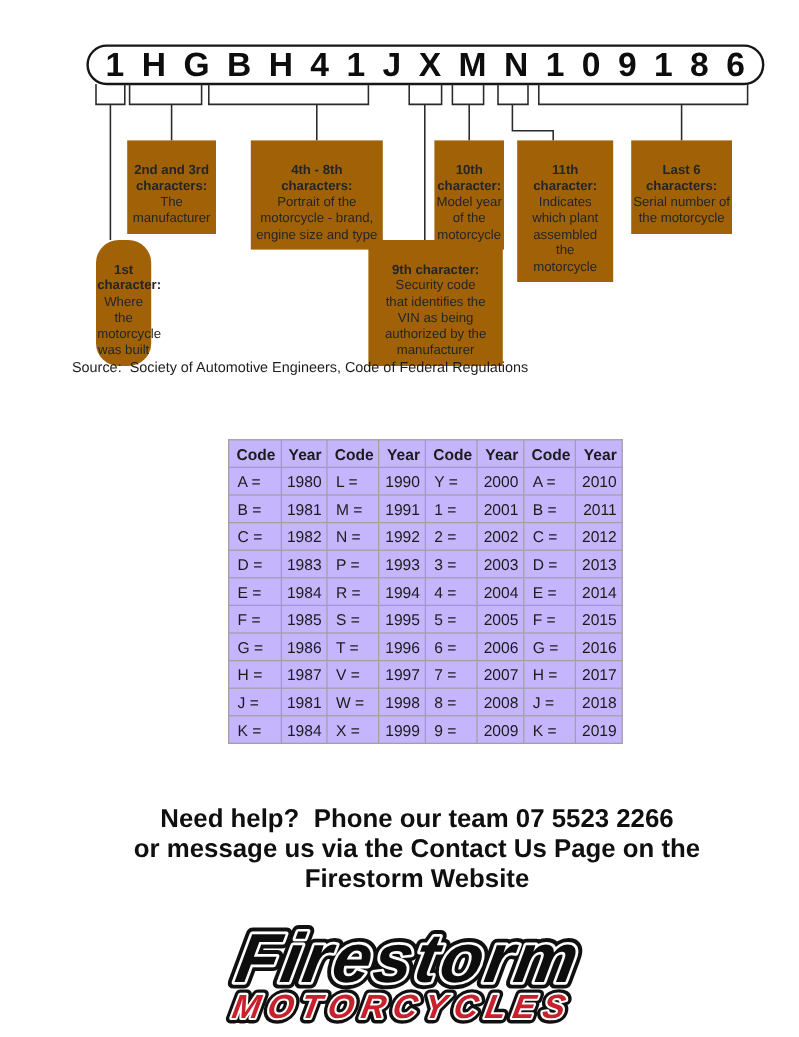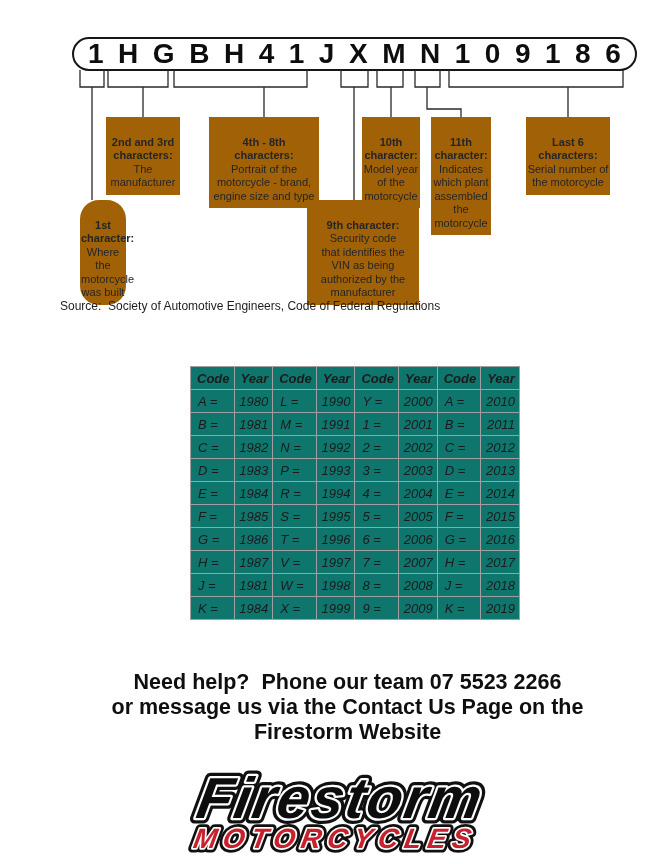--- a/index.html
+++ b/index.html
@@ -28,34 +28,33 @@
     position:absolute; background:#a16207; color:#252525;
     font-size:11px; line-height:13.5px; text-align:center;
     padding:5px 1px; white-space:pre-line; box-sizing:border-box;
   }
   .anno .t { font-weight:bold; }
   .b1 { left:80px;  top:200px; width:46px;border-radius:19px;  }
   .b2 { left:106px; top:117px; width:74px;  }
   .b3 { left:209px; top:117px; width:110px; }
   .b4 { left:307px; top:200px; width:112px;  }
   .b5 { left:362px; top:117px; width:58px;  }
-  .b6 { left:431px; top:117px; width:60px;  }
+  .b6 { left:431px; top:117px; width:80px;  }
   .b7 { left:526px; top:117px; width:84px;  }
 
   .source {
     position:absolute; left:60px; top:299px; font-size:12px;
     color:#1d1d1d; white-space:pre;
   }
 
   
   .yc-table {
     position:absolute; left:190px; top:366px;
     border-collapse:collapse; font-size:13px; color:#1b1b1b;
-    background:#0f766e;
-    font-style:italic;
+    background:#c4b5fd;
   }
   .yc-table th, .yc-table td {
     border:1px solid #a0a0a0; height:23px; box-sizing:border-box;
     font-weight:normal; vertical-align:middle;
   }
   .yc-table th { font-weight:bold; text-align:left; padding:0 4px 0 6px; }
   .yc-table th:nth-child(odd)  { width:37px; }
   .yc-table th:nth-child(even) { width:35px; }
   .yc-table td.code-cell { text-align:left;  padding-left:7px; }
   .yc-table td.year-cell { text-align:right; padding-right:4px;margin-left:44px; }

